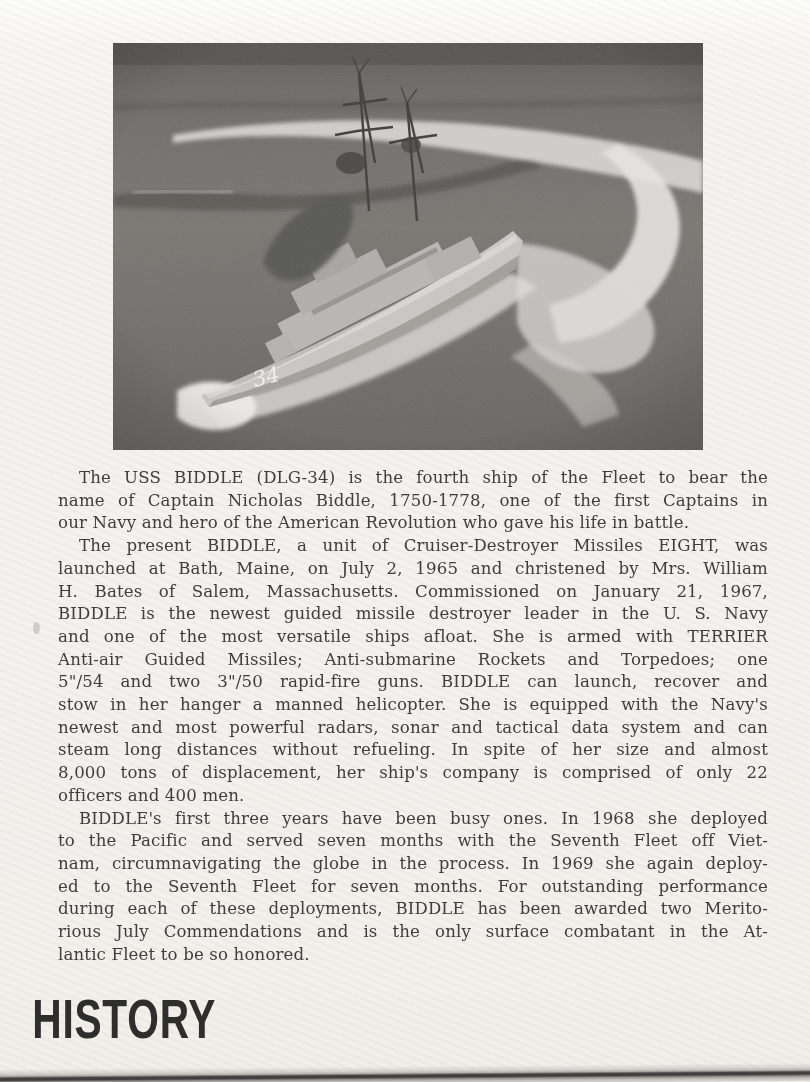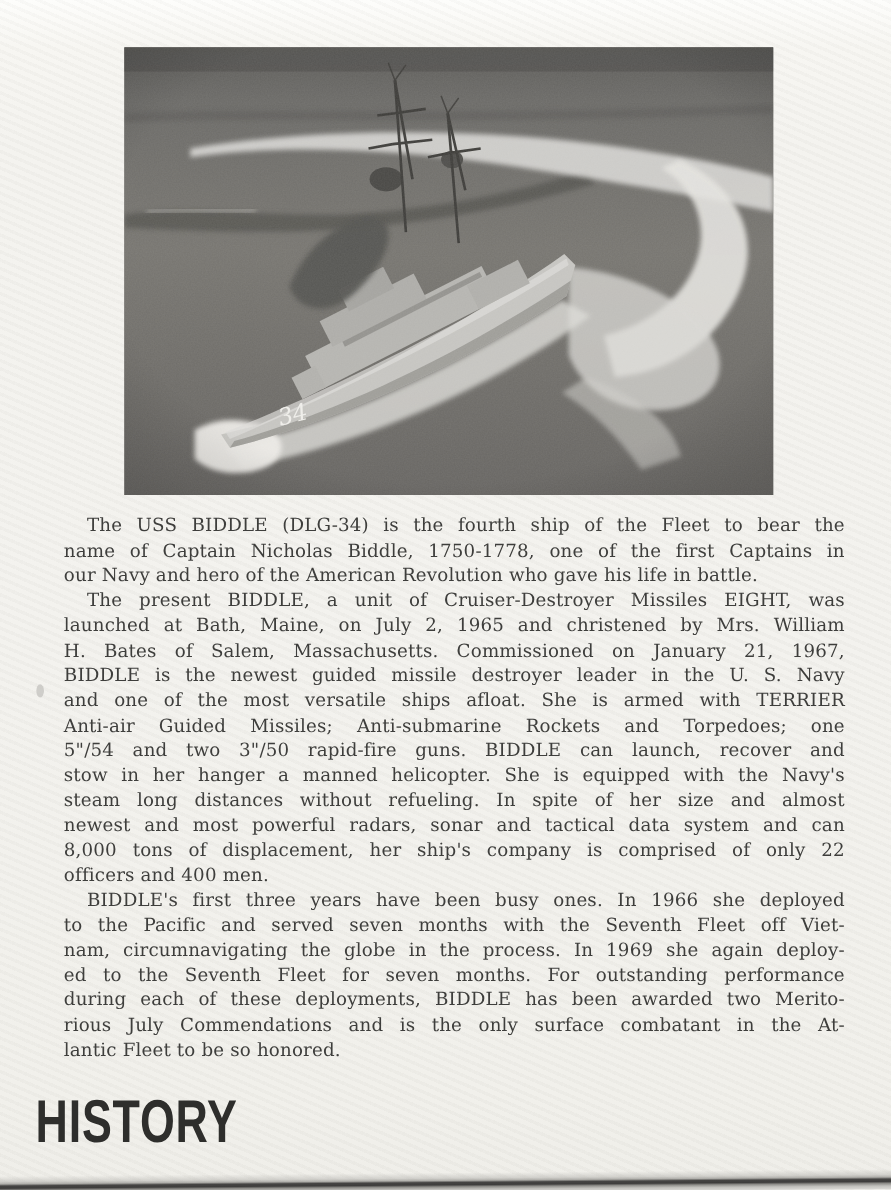--- a/index.html
+++ b/index.html
@@ -144,25 +144,25 @@
       <div class="line">name of Captain Nicholas Biddle, 1750-1778, one of the first Captains in</div>
       <div class="line last">our Navy and hero of the American Revolution who gave his life in battle.</div>
       <div class="line indent">The present BIDDLE, a unit of Cruiser-Destroyer Missiles EIGHT, was</div>
       <div class="line">launched at Bath, Maine, on July 2, 1965 and christened by Mrs. William</div>
       <div class="line">H. Bates of Salem, Massachusetts.  Commissioned on January 21, 1967,</div>
       <div class="line">BIDDLE is the newest guided missile destroyer leader in the U. S. Navy</div>
       <div class="line">and one of the most versatile ships afloat.  She is armed with TERRIER</div>
       <div class="line">Anti-air Guided Missiles; Anti-submarine Rockets and Torpedoes; one</div>
       <div class="line">5"/54 and two 3"/50 rapid-fire guns.  BIDDLE can launch, recover and</div>
       <div class="line">stow in her hanger a manned helicopter.  She is equipped with the Navy's</div>
+      <div class="line">newest and most powerful radars, sonar and tactical data system and can</div>
       <div class="line">steam long distances without refueling.  In spite of her size and almost</div>
-      <div class="line">newest and most powerful radars, sonar and tactical data system and can</div>
       <div class="line">8,000 tons of displacement, her ship's company is comprised of only 22</div>
       <div class="line last">officers and 400 men.</div>
-      <div class="line indent">BIDDLE's first three years have been busy ones.  In 1966 she deployed</div>
+      <div class="line indent">BIDDLE's first three years have been busy ones.  In 1968 she deployed</div>
       <div class="line">to the Pacific and served seven months with the Seventh Fleet off Viet-</div>
       <div class="line">nam, circumnavigating the globe in the process.  In 1969 she again deploy-</div>
       <div class="line">ed to the Seventh Fleet for seven months.  For outstanding performance</div>
       <div class="line">during each of these deployments, BIDDLE has been awarded two Merito-</div>
       <div class="line">rious July Commendations and is the only surface combatant in the At-</div>
       <div class="line last">lantic Fleet to be so honored.</div>
     </div>
 
   <div class="history-title">
     <span>HISTORY</span>

